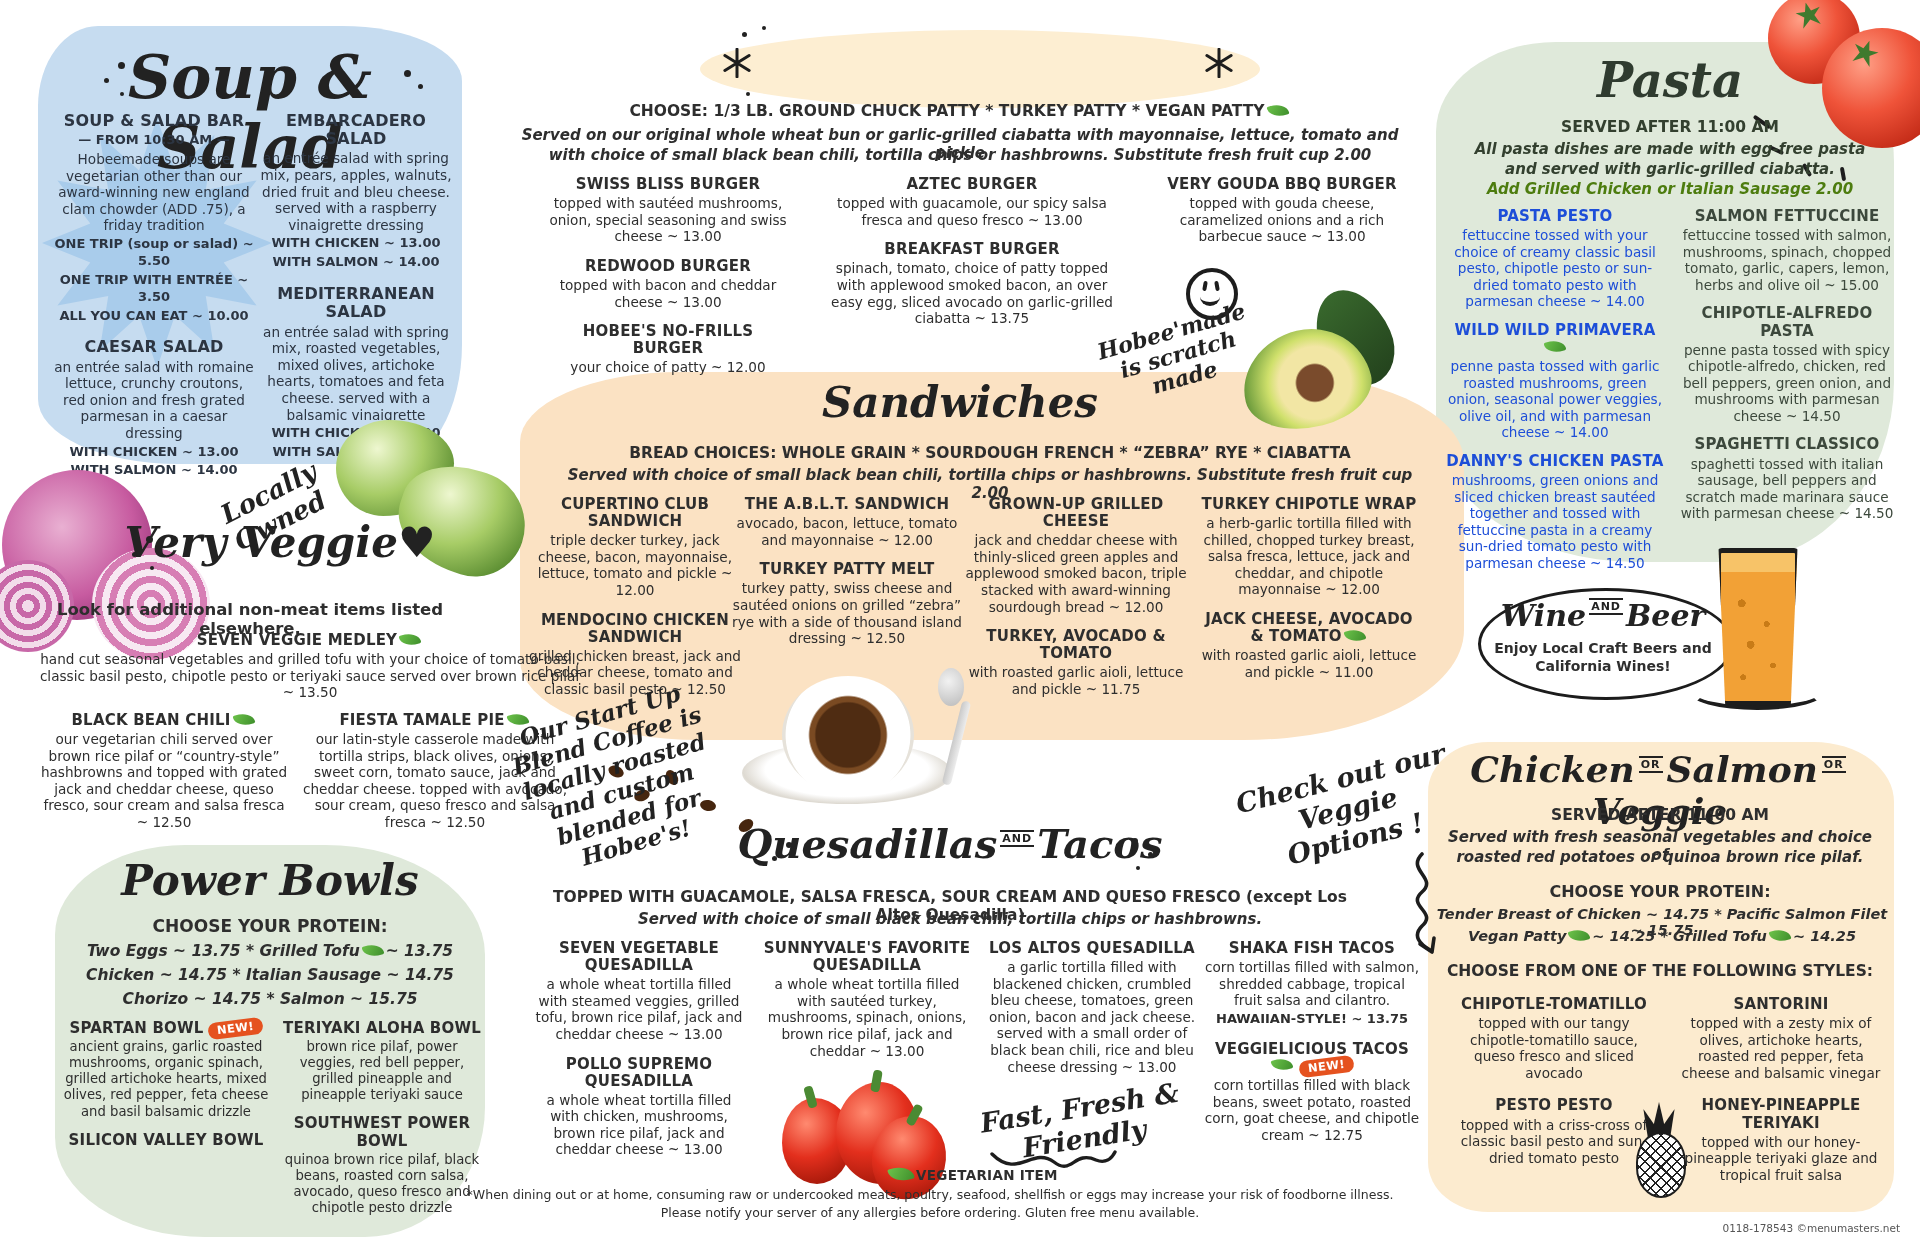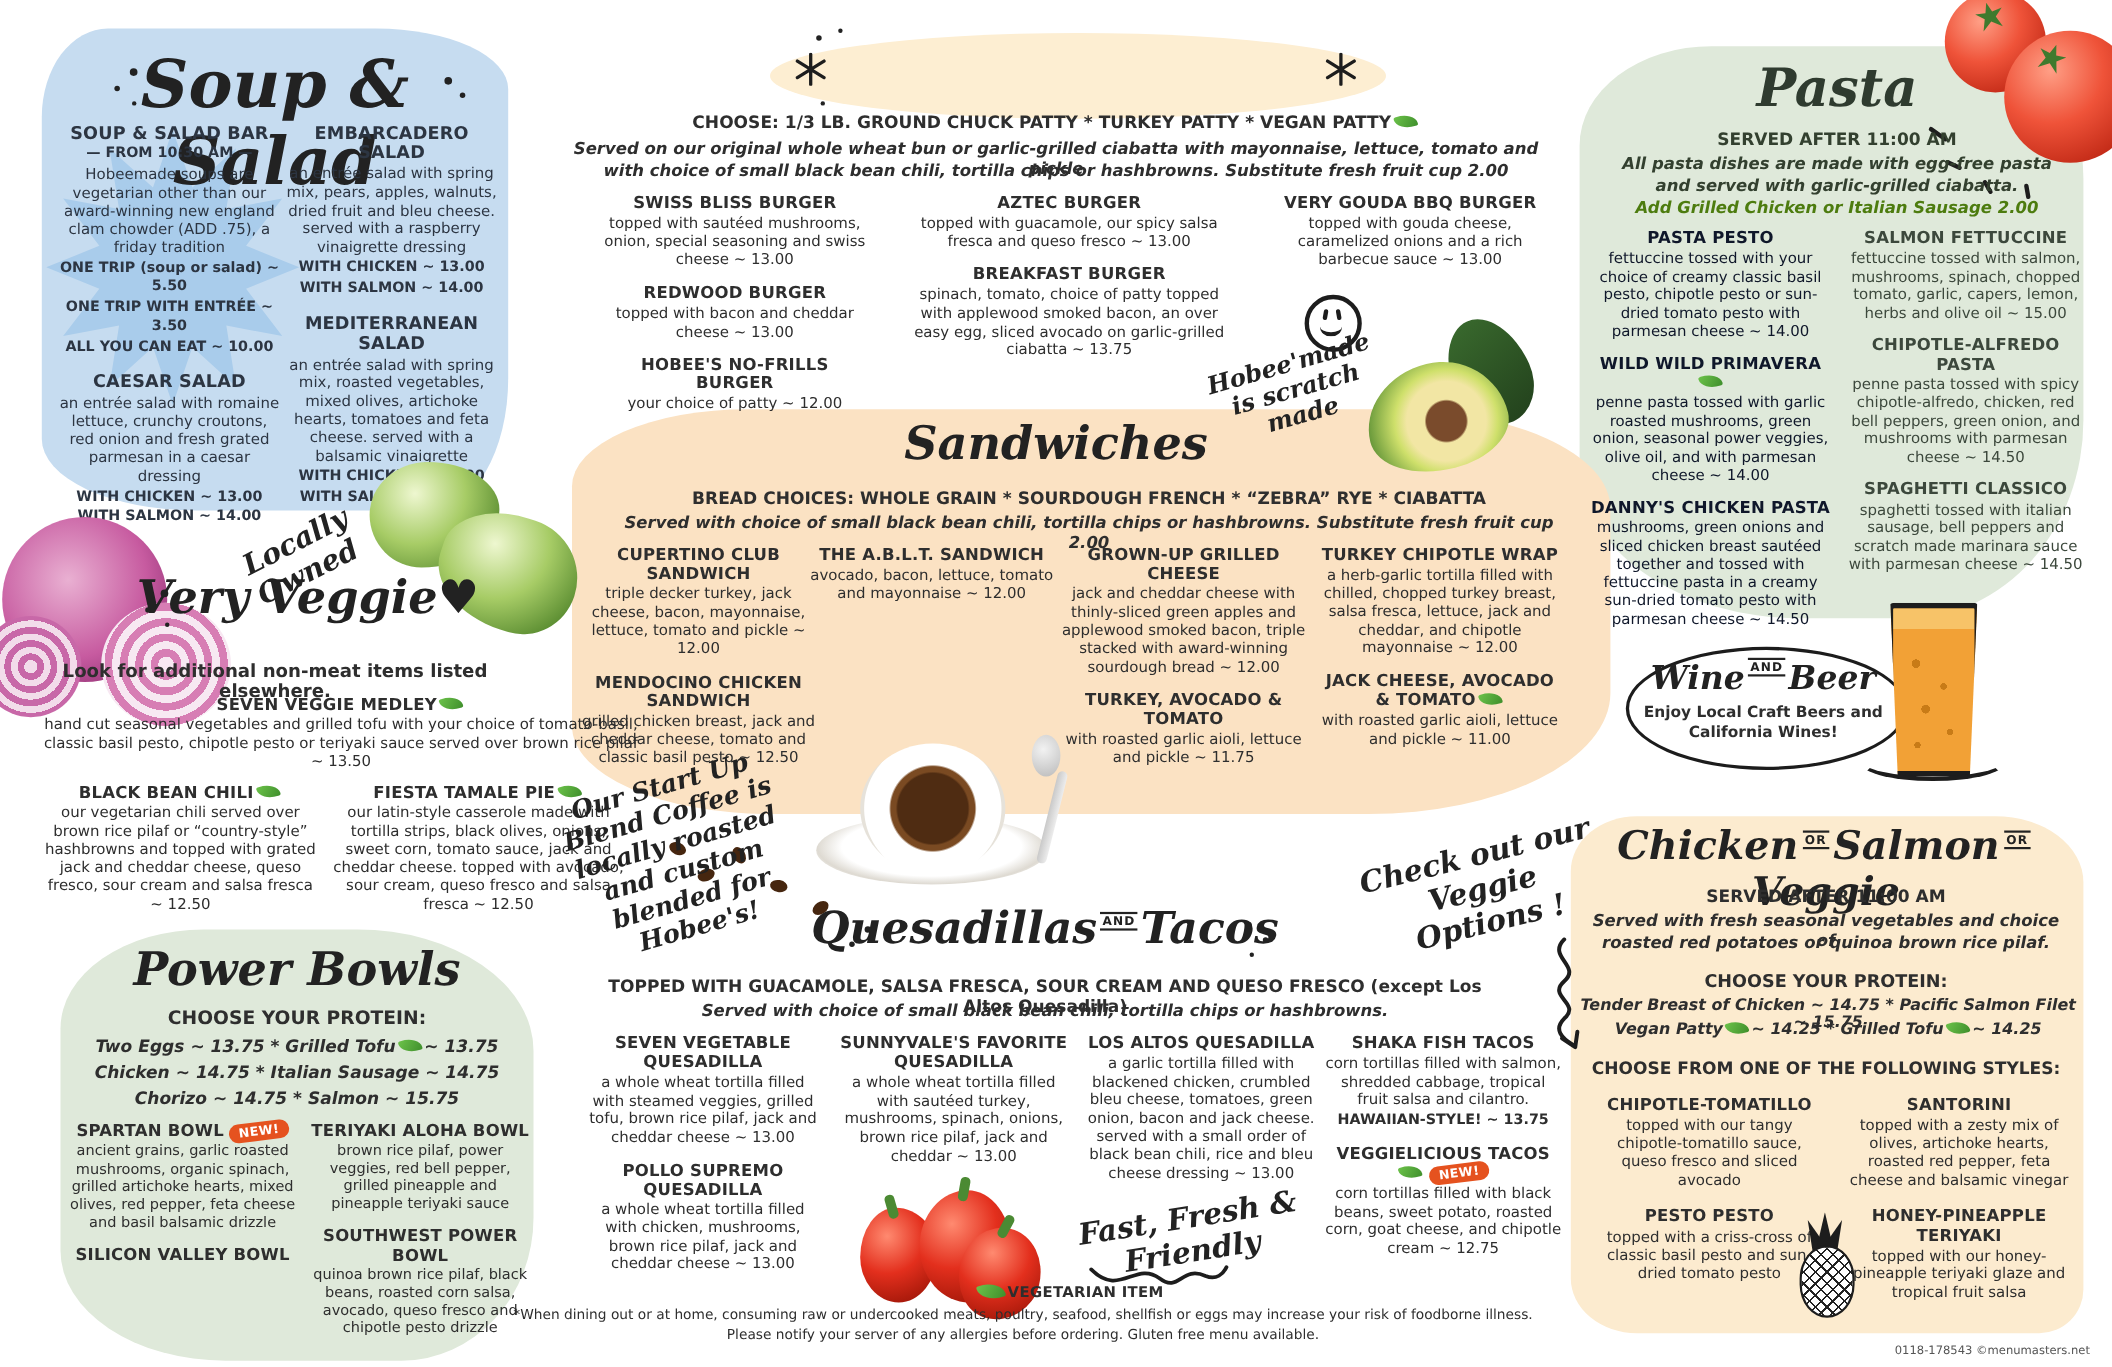--- a/index.html
+++ b/index.html
@@ -198,21 +198,21 @@
   <div class="dash" style="left:1768px;top:148px;width:16px;height:4px;transform:rotate(25deg);"></div>
   <div class="dash" style="left:1800px;top:168px;width:14px;height:4px;transform:rotate(60deg);"></div>
   <div class="dash" style="left:1836px;top:172px;width:14px;height:4px;transform:rotate(80deg);"></div>
 
   <div class="abs script center" style="left:1520px;top:52px;width:300px;font-size:48px;color:#2f3b2f;">Pasta</div>
   <div class="abs hand center" style="left:1480px;top:118px;width:380px;font-size:15.5px;color:#33402f;">SERVED AFTER 11:00 AM</div>
   <div class="abs handi center" style="left:1450px;top:140px;width:440px;font-size:15px;color:#33402f;">All pasta dishes are made with egg-free pasta</div>
   <div class="abs handi center" style="left:1450px;top:160px;width:440px;font-size:15px;color:#33402f;">and served with garlic-grilled ciabatta.</div>
   <div class="abs handi center" style="left:1450px;top:180px;width:440px;font-size:15px;color:#4d7c0f;">Add Grilled Chicken or Italian Sausage 2.00</div>
 
-  <div class="col" style="left:1442px;top:208px;width:226px;gap:12px;color:#0f172a;">
+  <div class="col" style="left:1442px;top:208px;width:226px;gap:12px;color:#1d4ed8;">
     <div class="mi">
       <div class="mi-name">PASTA PESTO</div>
       <div class="mi-desc">fettuccine tossed with your choice of creamy classic basil pesto, chipotle pesto or sun-dried tomato pesto with parmesan cheese ~ 14.00</div>
     </div>
     <div class="mi">
       <div class="mi-name"><span>WILD WILD PRIMAVERA</span><span class="leaf"></span></div>
       <div class="mi-desc">penne pasta tossed with garlic roasted mushrooms, green onion, seasonal power veggies, olive oil, and with parmesan cheese ~ 14.00</div>
     </div>
     <div class="mi">
       <div class="mi-name">DANNY'S CHICKEN PASTA</div>
@@ -268,20 +268,24 @@
     <div class="mi">
       <div class="mi-name">MENDOCINO CHICKEN SANDWICH</div>
       <div class="mi-desc">grilled chicken breast, jack and cheddar cheese, tomato and classic basil pesto ~ 12.50</div>
     </div>
   </div>
 
   <div class="col" style="left:722px;top:496px;width:250px;gap:13px;">
     <div class="mi">
       <div class="mi-name">THE A.B.L.T. SANDWICH</div>
       <div class="mi-desc">avocado, bacon, lettuce, tomato and mayonnaise ~ 12.00</div>
+    </div>
+    <div class="mi">
+      <div class="mi-name">TURKEY PATTY MELT</div>
+      <div class="mi-desc">turkey patty, swiss cheese and sautéed onions on grilled “zebra” rye with a side of thousand island dressing ~ 12.50</div>
     </div>
   </div>
 
   <div class="col" style="left:962px;top:496px;width:228px;gap:13px;">
     <div class="mi">
       <div class="mi-name">GROWN-UP GRILLED CHEESE</div>
       <div class="mi-desc">jack and cheddar cheese with thinly-sliced green apples and applewood smoked bacon, triple stacked with award-winning sourdough bread ~ 12.00</div>
     </div>
     <div class="mi">
       <div class="mi-name">TURKEY, AVOCADO &amp; TOMATO</div>

